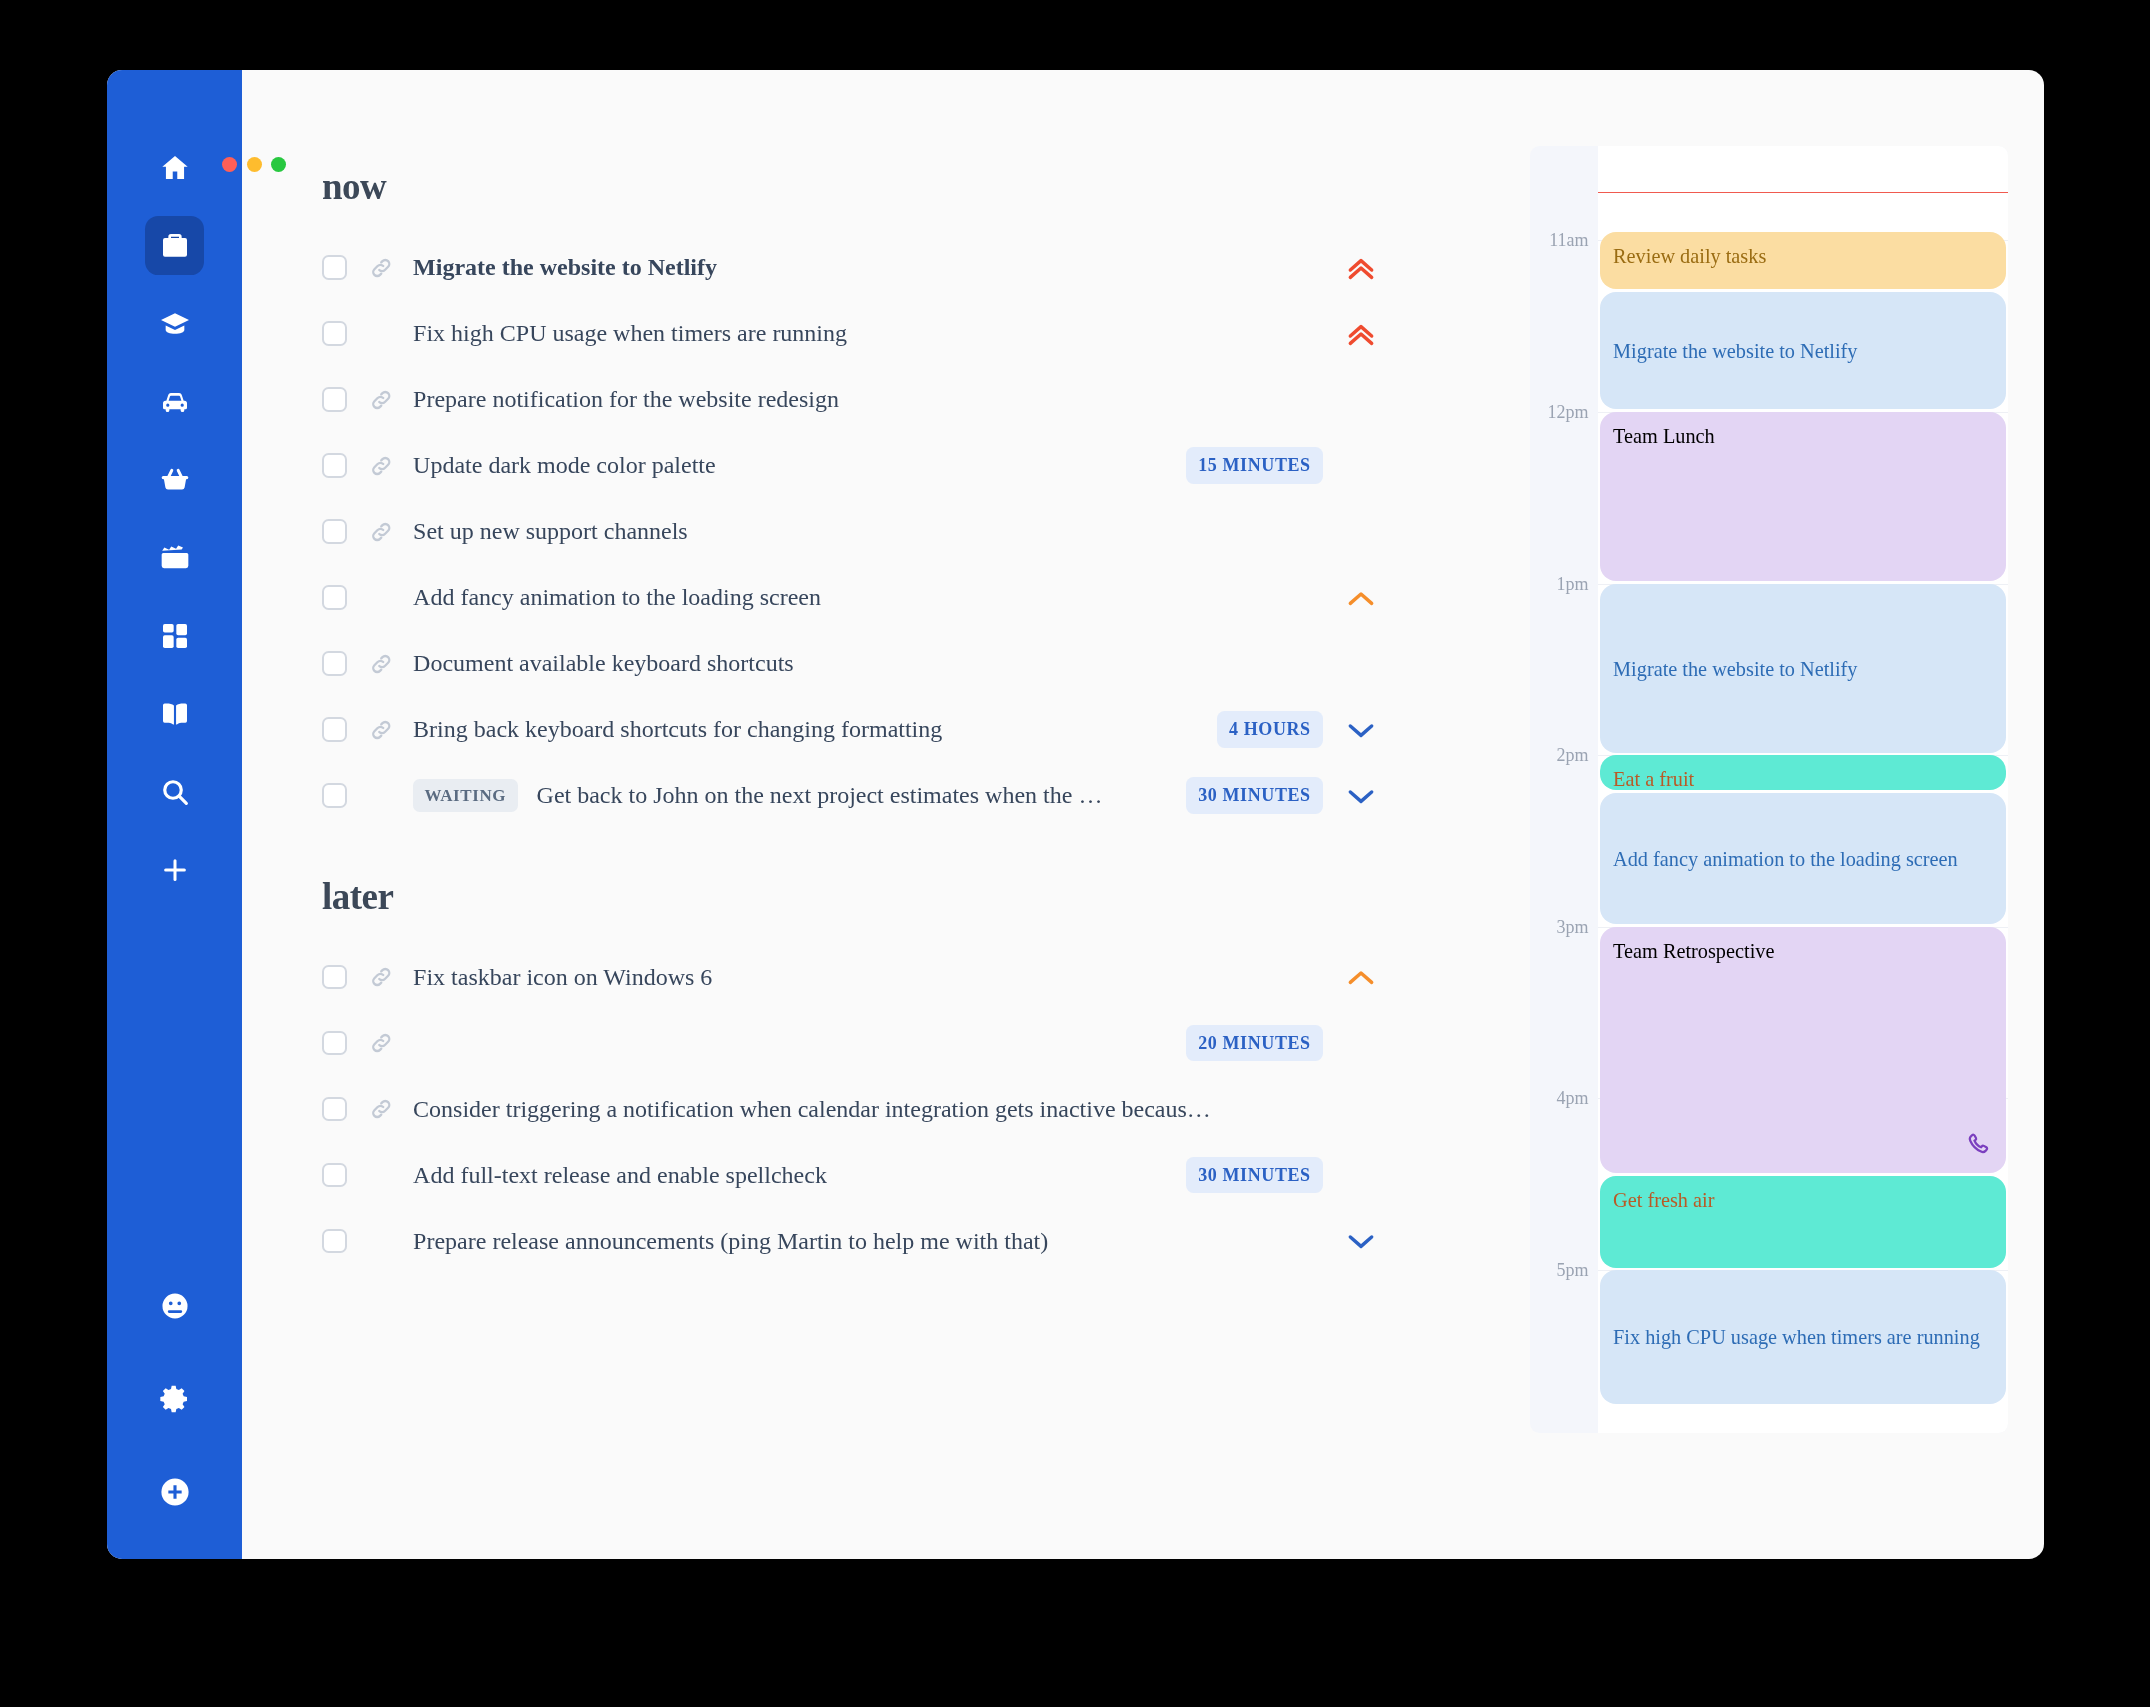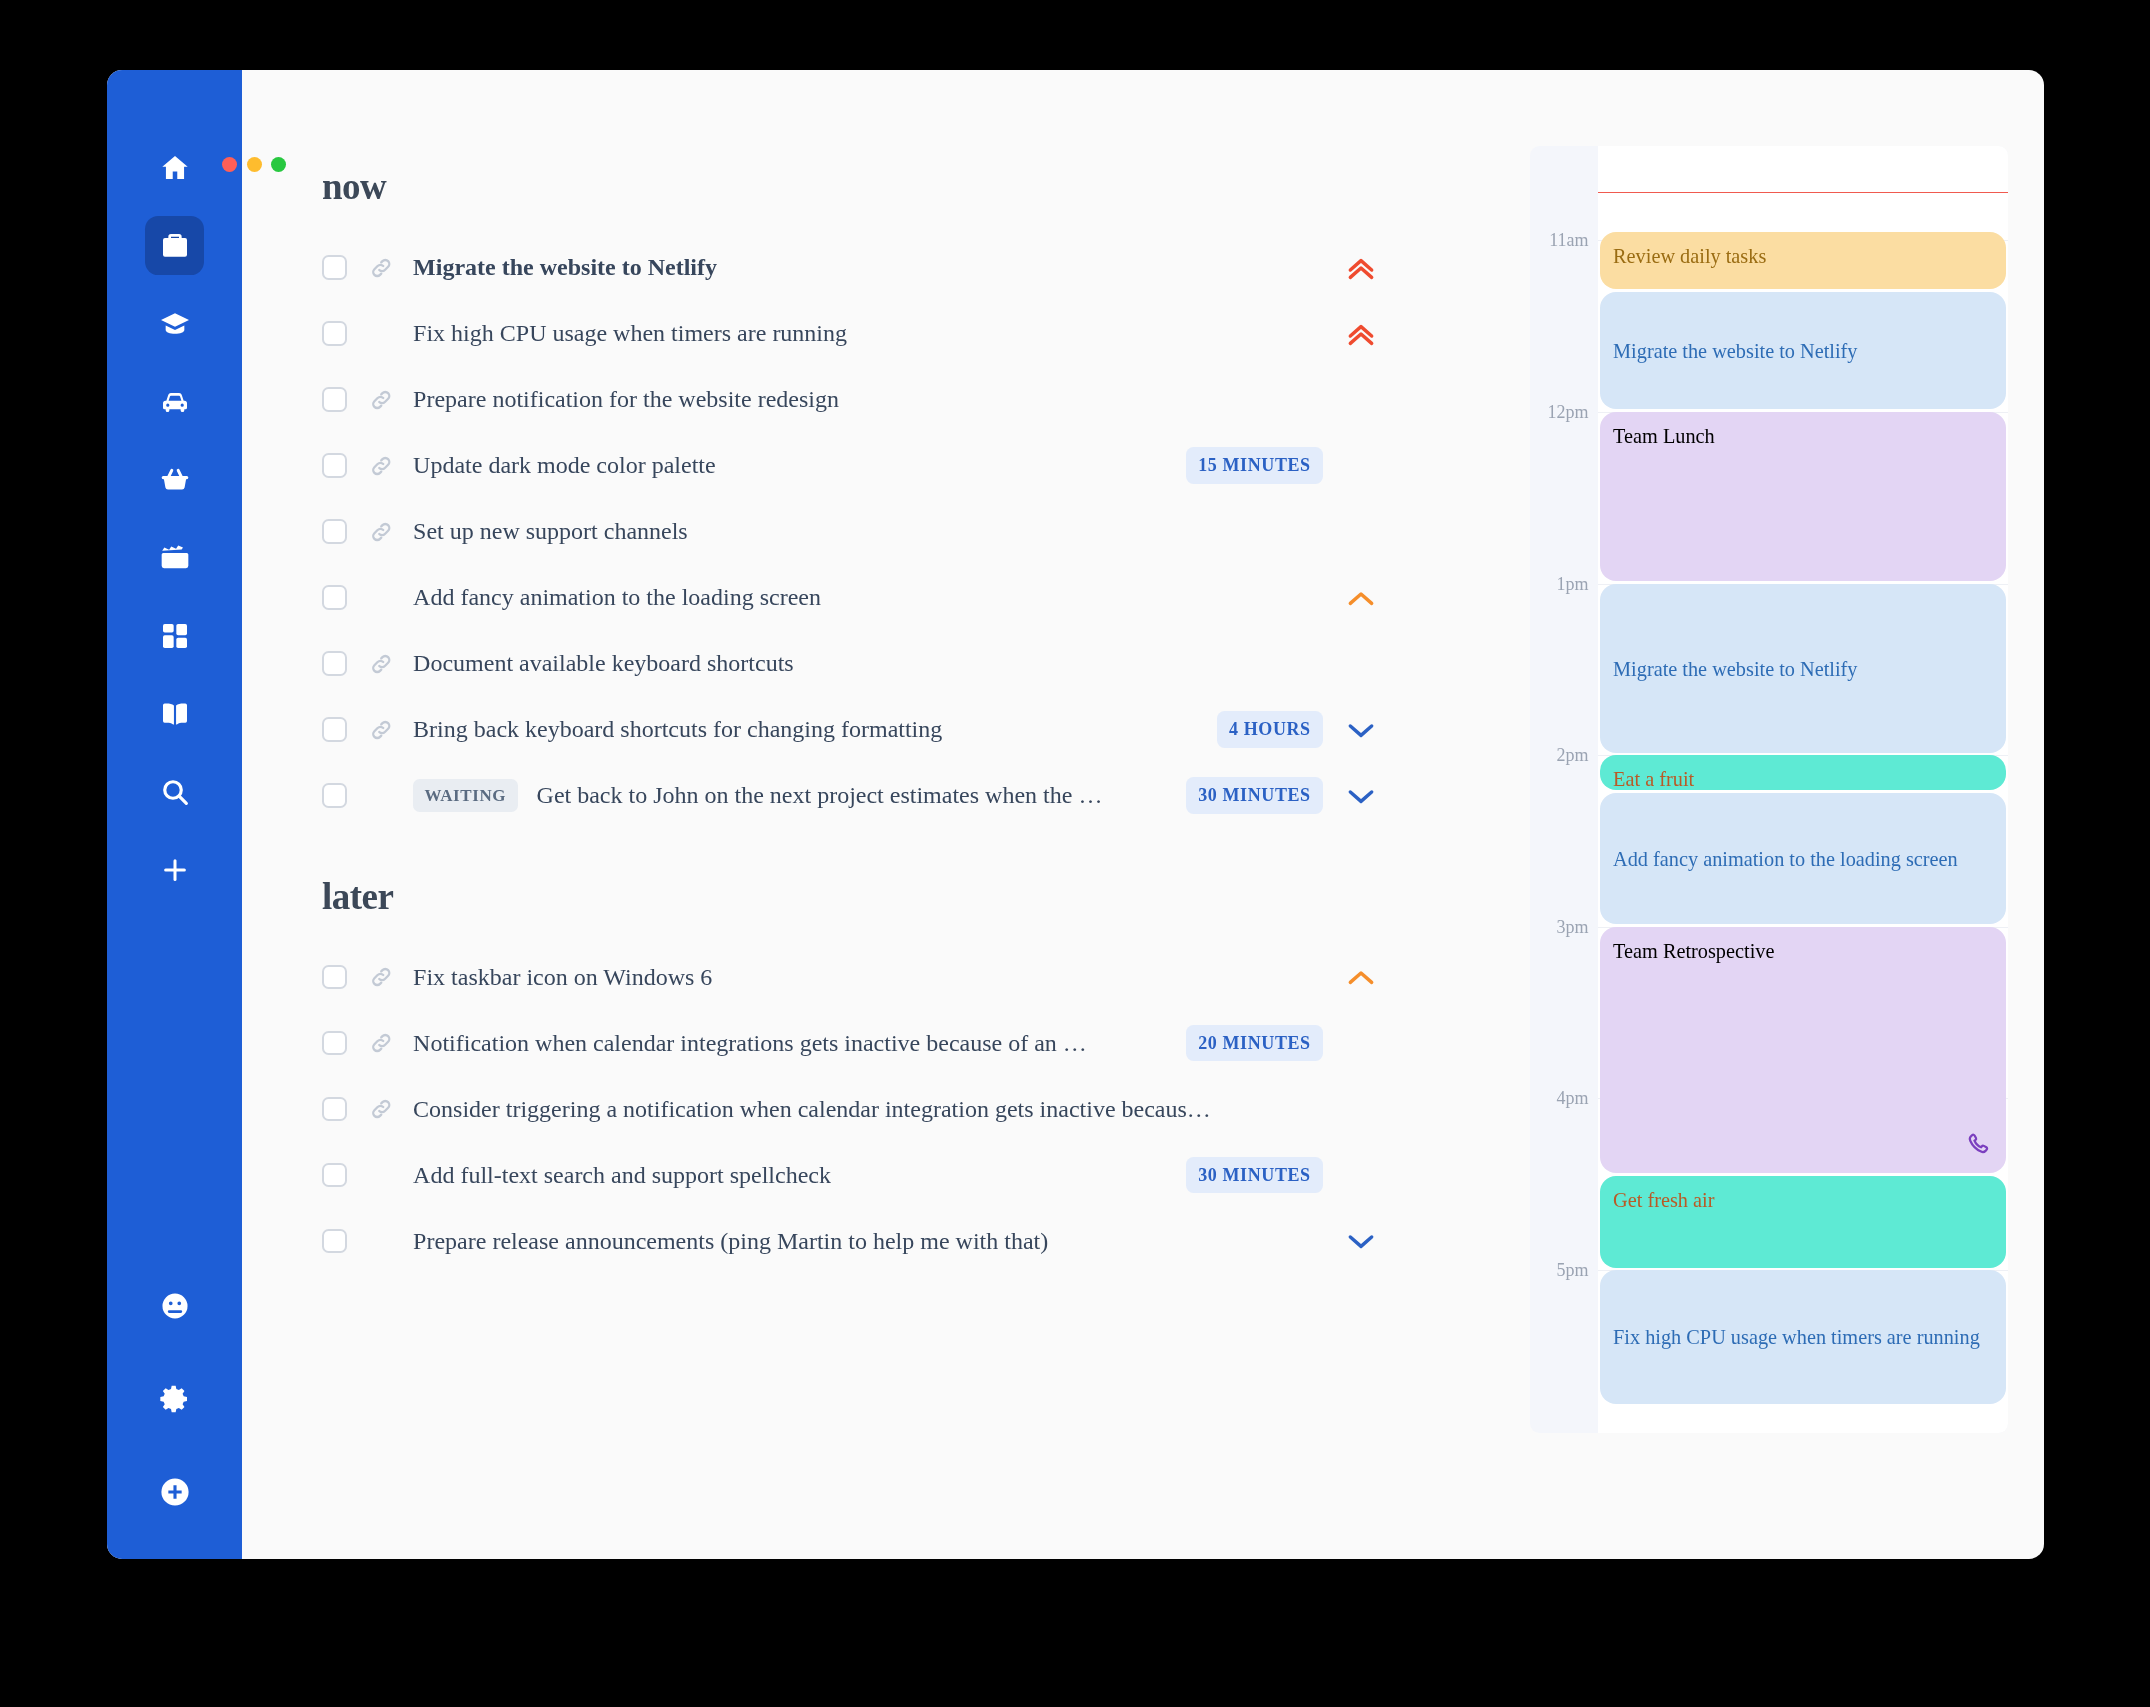--- a/index.html
+++ b/index.html
@@ -462,21 +462,20 @@
           </span>
         </div>
         <div class="task">
           <div class="checkbox"></div>
           <span class="link-icon">
             <svg width="28" height="28" viewBox="0 0 24 24" fill="none" stroke="currentColor" stroke-width="2.1" stroke-linecap="round">
               <path d="M10.2 13.8a3.6 3.6 0 0 0 5.1 0l2.9-2.9a3.6 3.6 0 0 0-5.1-5.1l-1.1 1.1"></path>
               <path d="M13.8 10.2a3.6 3.6 0 0 0-5.1 0l-2.9 2.9a3.6 3.6 0 0 0 5.1 5.1l1.1-1.1"></path>
             </svg>
           </span>
-          <span class="task-text">Notification when calendar integrations gets inactive because of an …</span>
           <span class="spacer"></span>
           <span class="dur-badge">20 MINUTES</span>
           <span class="prio hidden"></span>
         </div>
         <div class="task">
           <div class="checkbox"></div>
           <span class="link-icon">
             <svg width="28" height="28" viewBox="0 0 24 24" fill="none" stroke="currentColor" stroke-width="2.1" stroke-linecap="round">
               <path d="M10.2 13.8a3.6 3.6 0 0 0 5.1 0l2.9-2.9a3.6 3.6 0 0 0-5.1-5.1l-1.1 1.1"></path>
               <path d="M13.8 10.2a3.6 3.6 0 0 0-5.1 0l-2.9 2.9a3.6 3.6 0 0 0 5.1 5.1l1.1-1.1"></path>
@@ -487,21 +486,21 @@
           <span class="prio hidden"></span>
         </div>
         <div class="task">
           <div class="checkbox"></div>
           <span class="link-icon hidden">
             <svg width="28" height="28" viewBox="0 0 24 24" fill="none" stroke="currentColor" stroke-width="2.1" stroke-linecap="round">
               <path d="M10.2 13.8a3.6 3.6 0 0 0 5.1 0l2.9-2.9a3.6 3.6 0 0 0-5.1-5.1l-1.1 1.1"></path>
               <path d="M13.8 10.2a3.6 3.6 0 0 0-5.1 0l-2.9 2.9a3.6 3.6 0 0 0 5.1 5.1l1.1-1.1"></path>
             </svg>
           </span>
-          <span class="task-text">Add full-text search and support spellcheck</span>
+          <span class="task-text">Add full-text release and enable spellcheck</span>
           <span class="spacer"></span>
           <span class="dur-badge">30 MINUTES</span>
           <span class="prio hidden"></span>
         </div>
         <div class="task">
           <div class="checkbox"></div>
           <span class="link-icon hidden">
             <svg width="28" height="28" viewBox="0 0 24 24" fill="none" stroke="currentColor" stroke-width="2.1" stroke-linecap="round">
               <path d="M10.2 13.8a3.6 3.6 0 0 0 5.1 0l2.9-2.9a3.6 3.6 0 0 0-5.1-5.1l-1.1 1.1"></path>
               <path d="M13.8 10.2a3.6 3.6 0 0 0-5.1 0l-2.9 2.9a3.6 3.6 0 0 0 5.1 5.1l1.1-1.1"></path>

